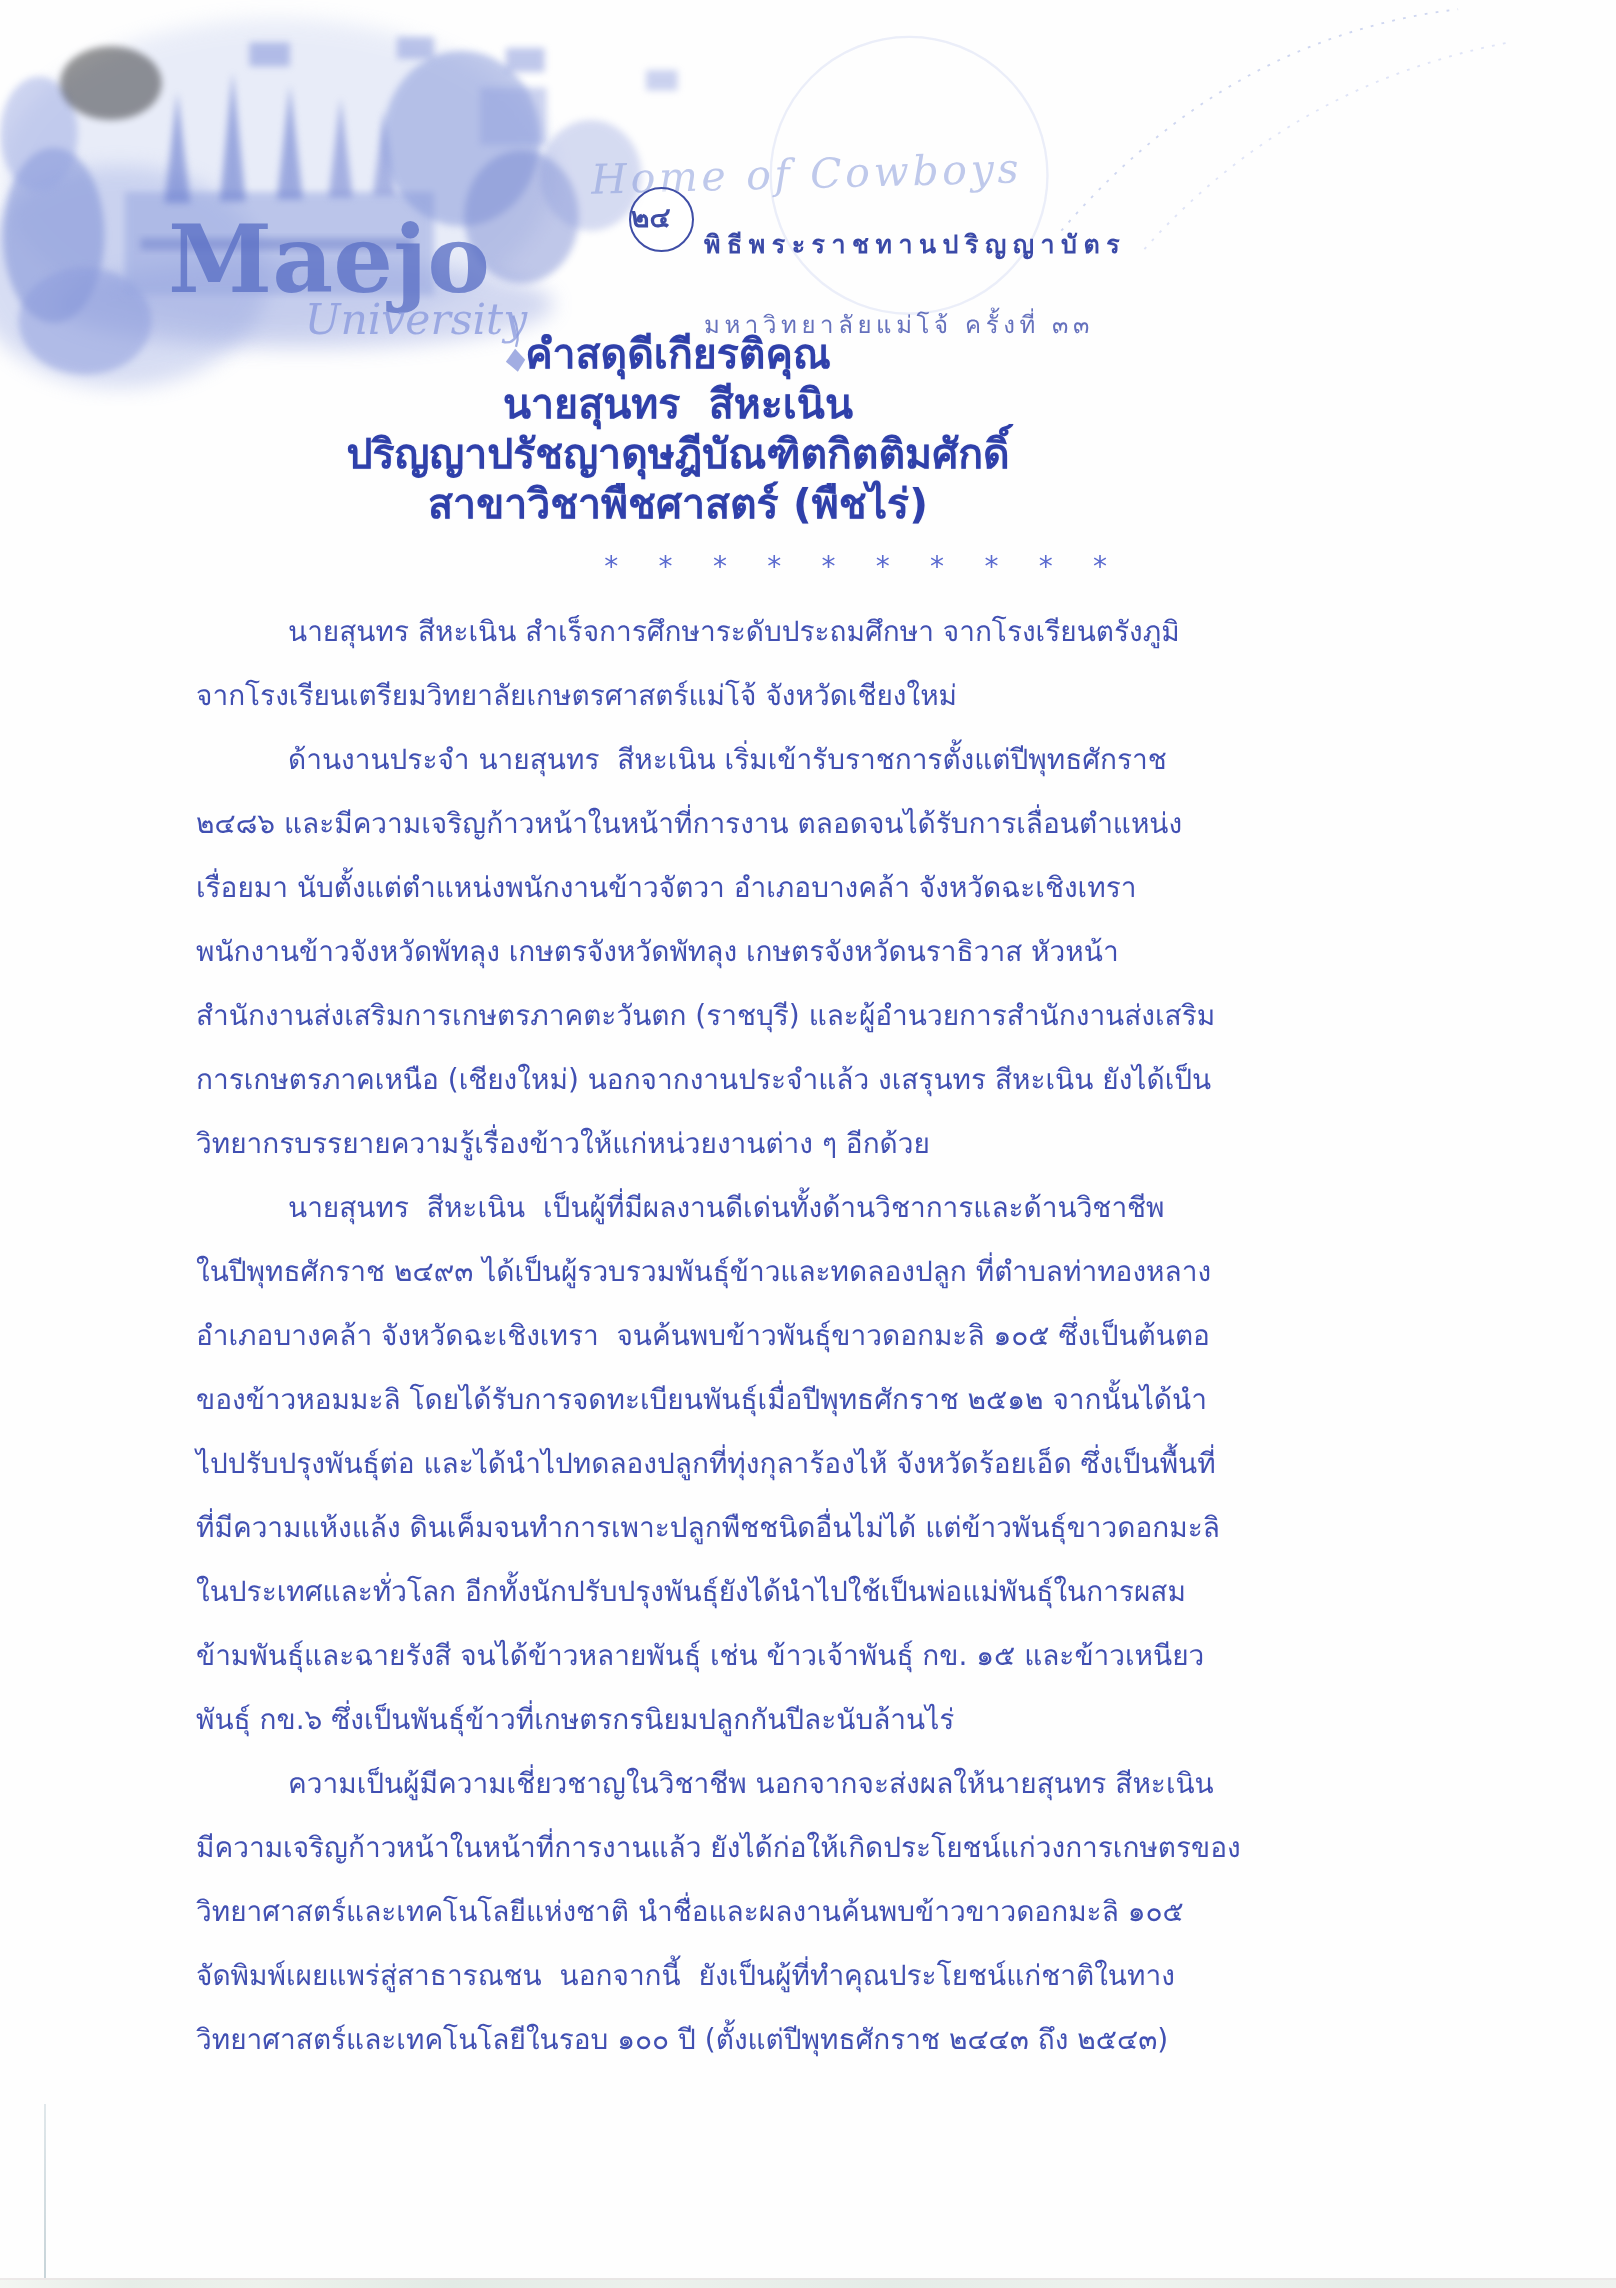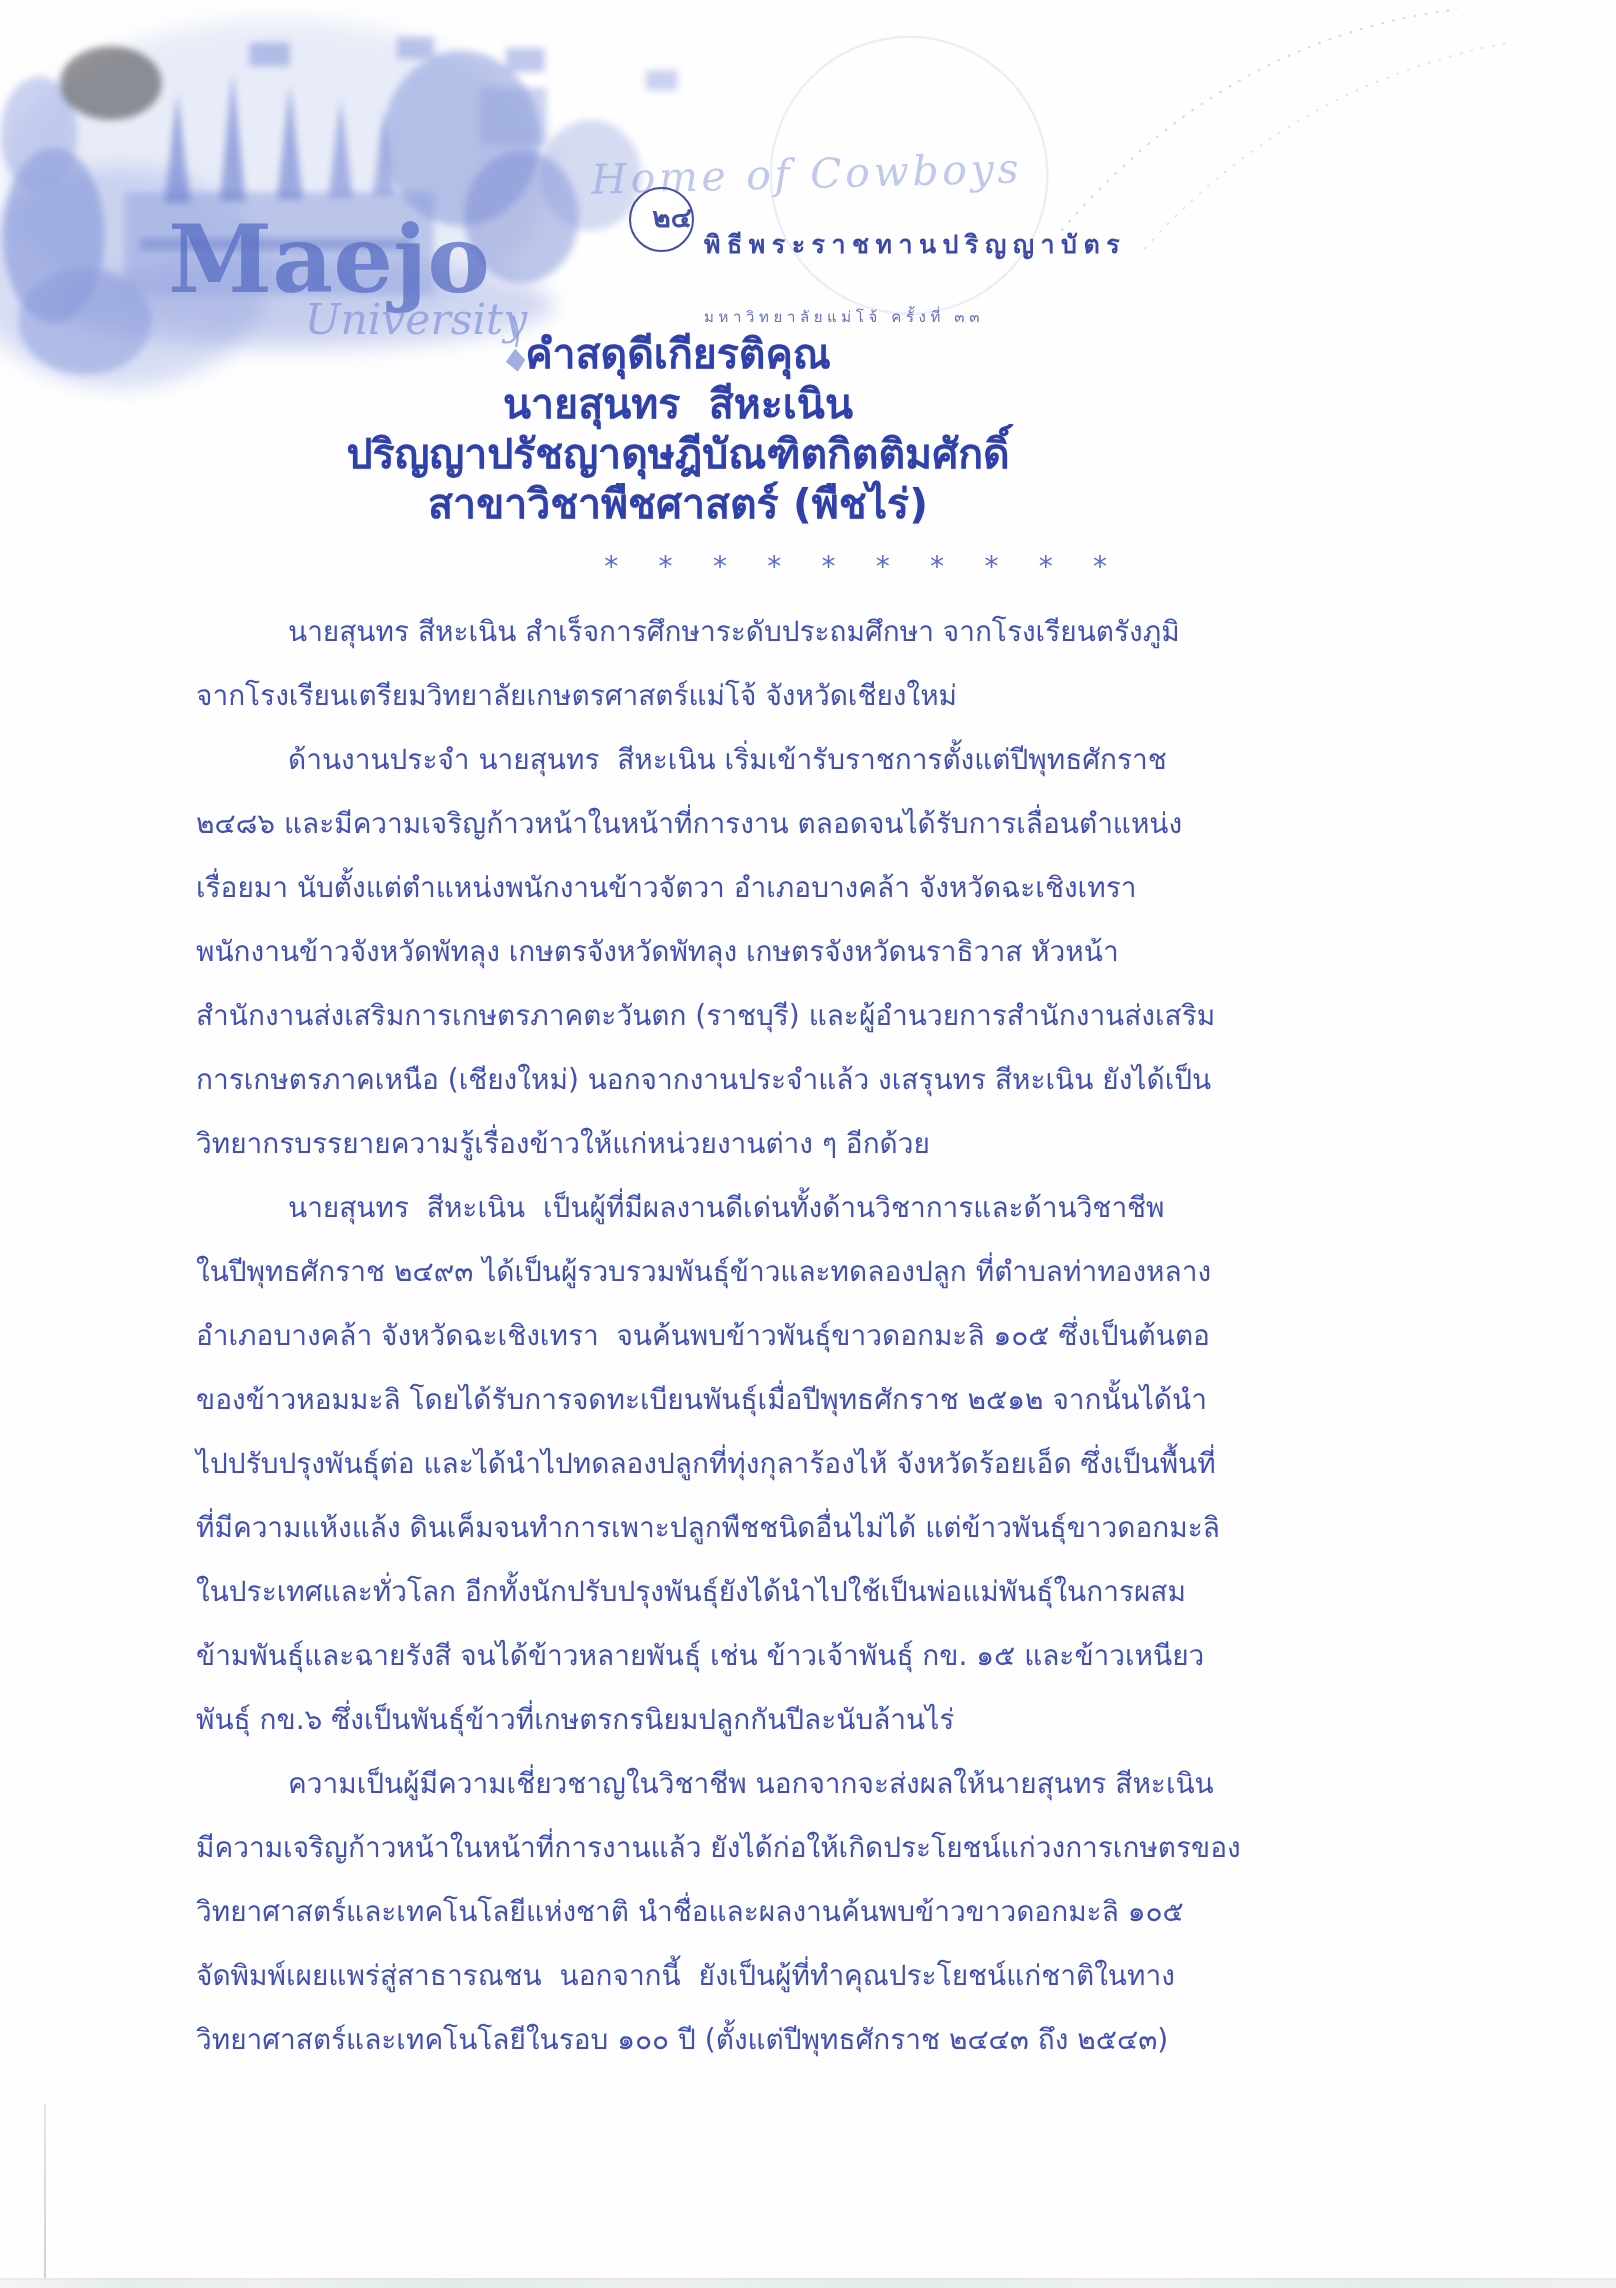--- a/index.html
+++ b/index.html
@@ -28,21 +28,21 @@
     white-space: pre;
   }
 
   
   .badge {
     position: absolute;
     left: 629px; top: 187px;
     width: 65px; height: 65px;
     border: 2.8px solid #3f4ea6;
     border-radius: 50%;
-    display: flex; align-items: center; justify-content: flex-end;
+    display: flex; align-items: center; justify-content: flex-start;
     background: rgba(255,255,255,0.55);
   }
   .badge-number {
     font-size: 28px;
     font-weight: bold;
     color: #3f4ea6;
     line-height: 1;
     padding-bottom: 3.7px;
   }
   .ceremony {
@@ -51,21 +51,21 @@
     white-space: pre;
   }
   .ceremony-line1 {
     font-size: 25px;
     font-weight: bold;
     letter-spacing: 6.5px;
     color: #3b4aa8;
   }
   .ceremony-line2 {
     margin-top: 6.5px;
-    font-size: 15px;
+    font-size: 24px;
     letter-spacing: 4.6px;
     color: #6571bd;
   }
 
   
   .title-block {
     position: absolute;
     left: 0; top: 329px;
     width: 1356px;
     text-align: center;

